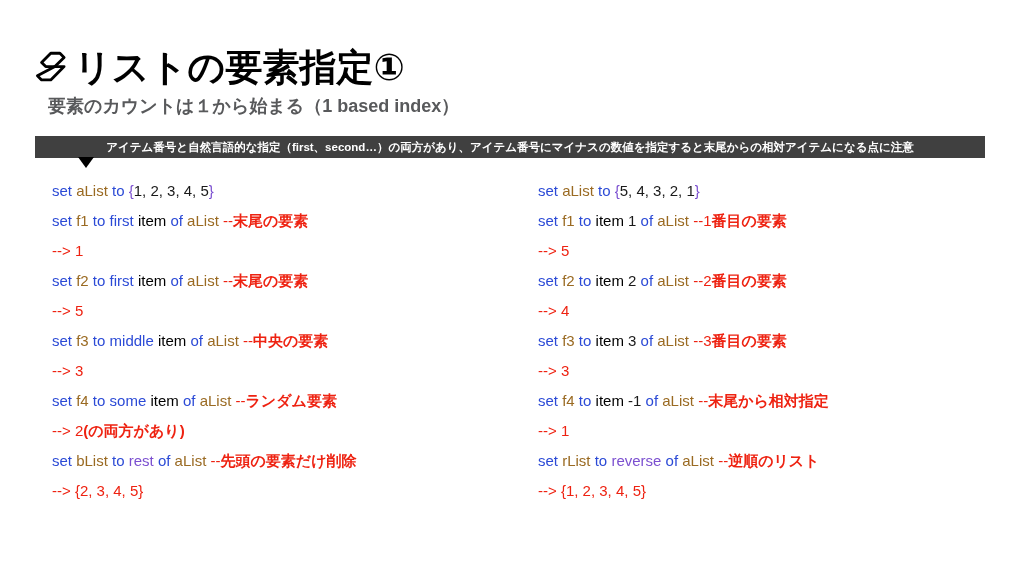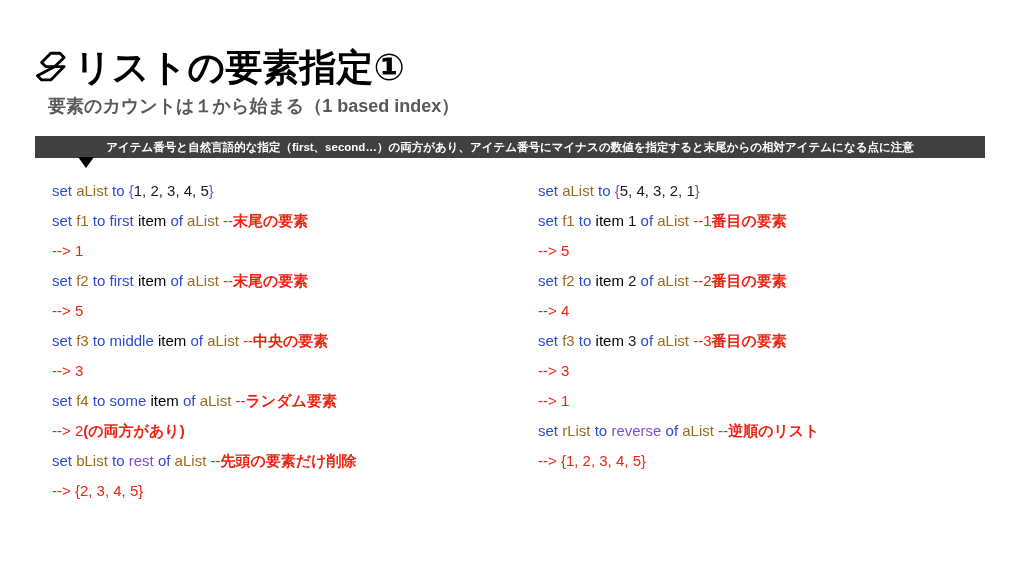--- a/index.html
+++ b/index.html
@@ -161,17 +161,18 @@
       <div class="code-line"><span class="tok cmt">--&gt; {2, 3, 4, 5}</span></div>
     </div>
   <div class="code-col" id="col-right">
       <div class="code-line"><span class="tok kw">set </span><span class="tok var">aList</span><span class="tok kw"> to </span><span class="tok special">{</span><span class="tok num">5, 4, 3, 2, 1</span><span class="tok special">}</span></div>
       <div class="code-line"><span class="tok kw">set </span><span class="tok var">f1</span><span class="tok kw"> to </span><span class="tok item">item</span><span class="tok num"> 1</span><span class="tok kw"> of </span><span class="tok var">aList</span><span class="tok num"> </span><span class="tok cmt">--1</span><span class="tok cmt-b">番目の要素</span></div>
       <div class="code-line"><span class="tok cmt">--&gt; 5</span></div>
       <div class="code-line"><span class="tok kw">set </span><span class="tok var">f2</span><span class="tok kw"> to </span><span class="tok item">item</span><span class="tok num"> 2</span><span class="tok kw"> of </span><span class="tok var">aList</span><span class="tok num"> </span><span class="tok cmt">--2</span><span class="tok cmt-b">番目の要素</span></div>
       <div class="code-line"><span class="tok cmt">--&gt; 4</span></div>
       <div class="code-line"><span class="tok kw">set </span><span class="tok var">f3</span><span class="tok kw"> to </span><span class="tok item">item</span><span class="tok num"> 3</span><span class="tok kw"> of </span><span class="tok var">aList</span><span class="tok num"> </span><span class="tok cmt">--3</span><span class="tok cmt-b">番目の要素</span></div>
       <div class="code-line"><span class="tok cmt">--&gt; 3</span></div>
+      <div class="code-line"><span class="tok kw">set </span><span class="tok var">f4</span><span class="tok kw"> to </span><span class="tok item">item</span><span class="tok num"> -1</span><span class="tok kw"> of </span><span class="tok var">aList</span><span class="tok num"> </span><span class="tok cmt">--</span><span class="tok cmt-b">末尾から相対指定</span></div>
       <div class="code-line"><span class="tok cmt">--&gt; 1</span></div>
       <div class="code-line"><span class="tok kw">set </span><span class="tok var">rList</span><span class="tok kw"> to </span><span class="tok special">reverse</span><span class="tok kw"> of </span><span class="tok var">aList</span><span class="tok num"> </span><span class="tok cmt">--</span><span class="tok cmt-b">逆順のリスト</span></div>
       <div class="code-line"><span class="tok cmt">--&gt; {1, 2, 3, 4, 5}</span></div>
     </div>
 </div>
 
 </body></html>

